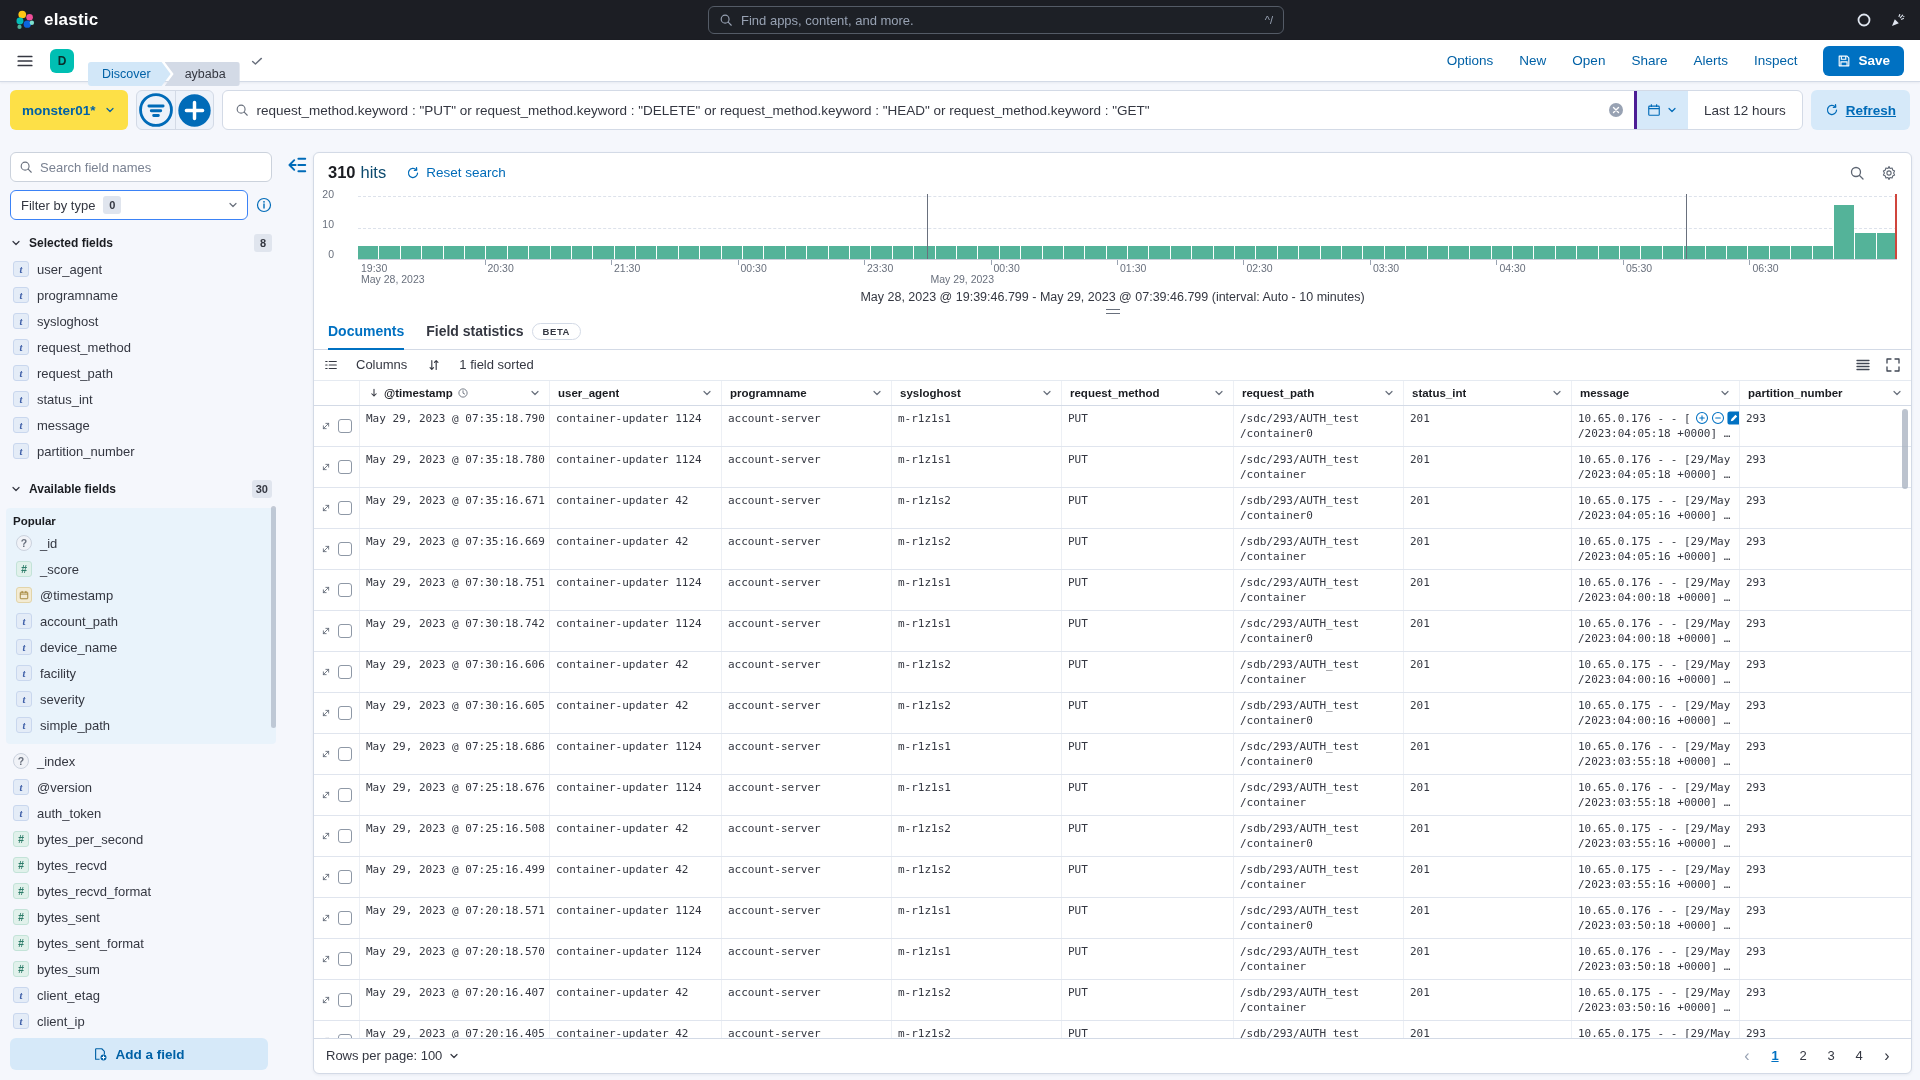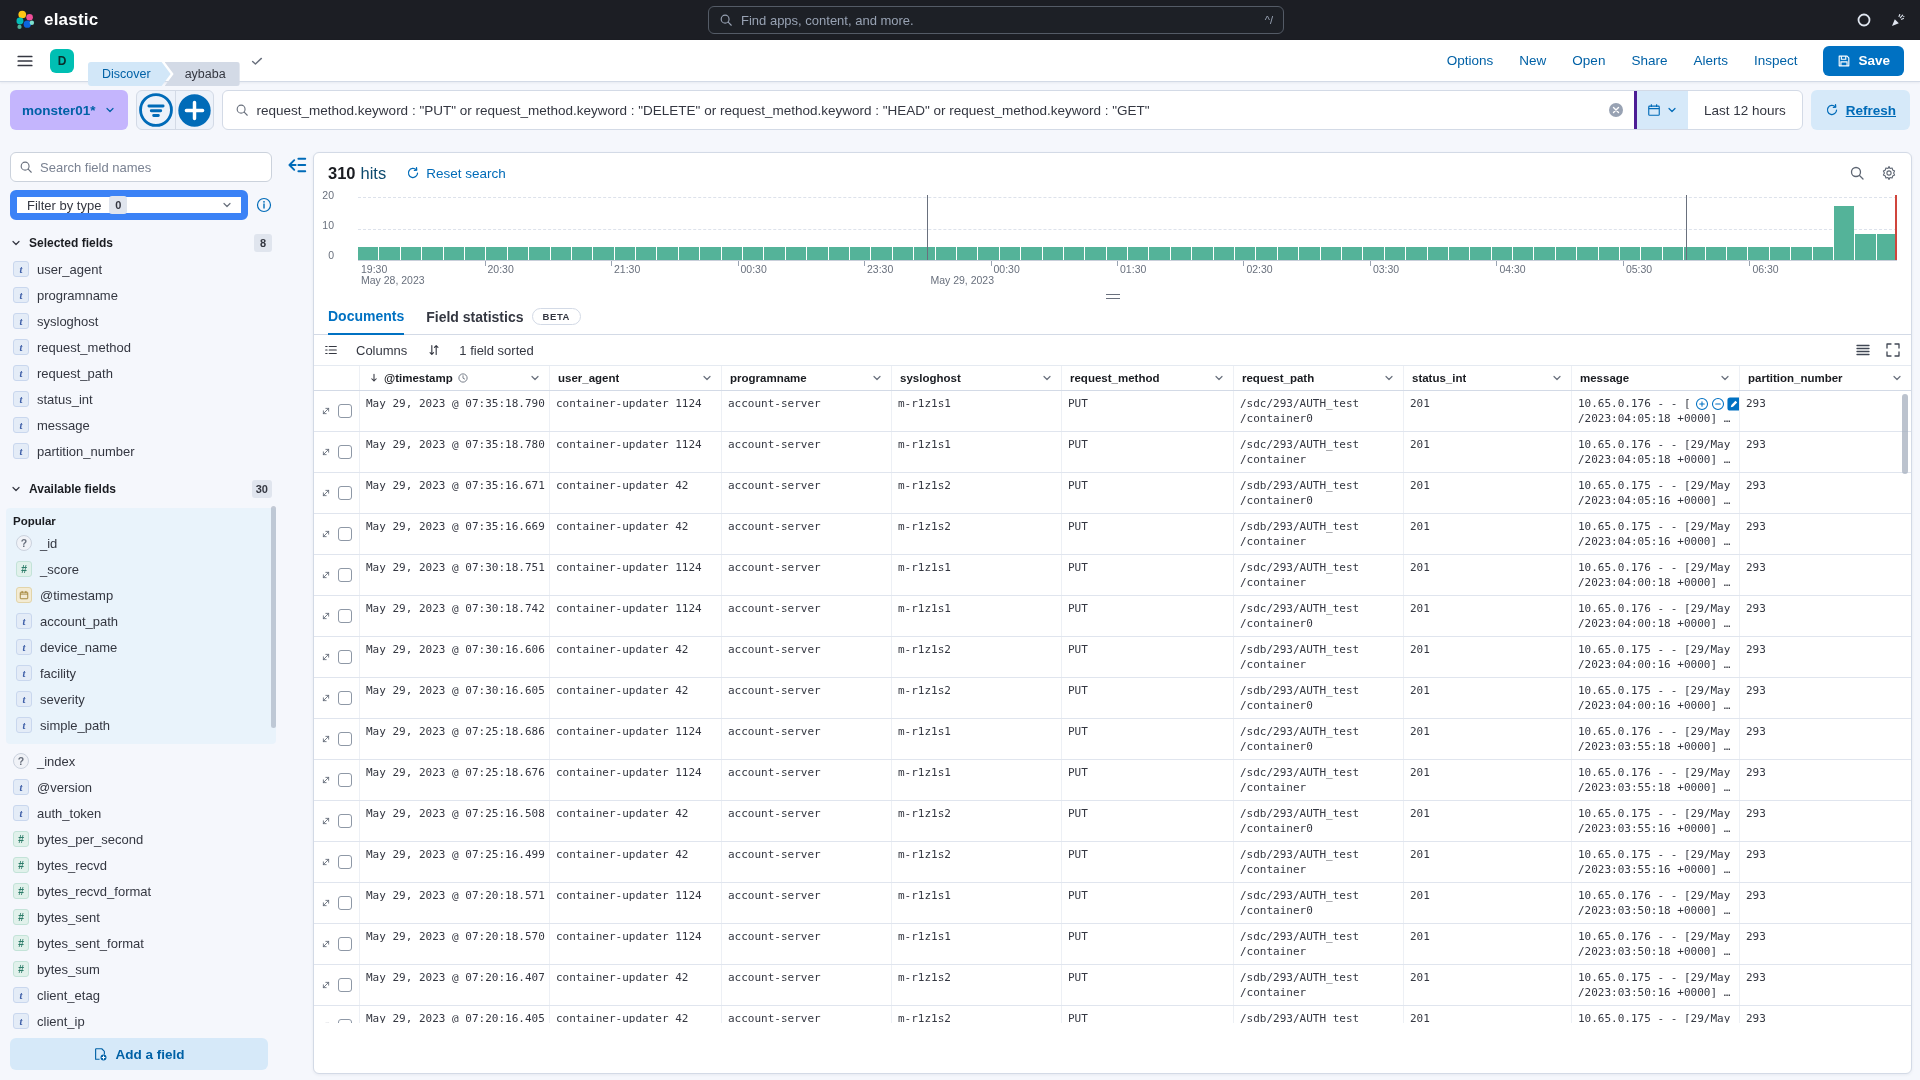--- a/index.html
+++ b/index.html
@@ -26,42 +26,42 @@
   .crumb { height:24px; display:flex; align-items:center; font-size:12.5px; padding:0 14px;margin-top:27px; }
   .crumb.first { background:#D2E7F8; color:#0061A6; clip-path:polygon(0 0, calc(100% - 9px) 0, 100% 50%, calc(100% - 9px) 100%, 0 100%); padding-right:20px; border-radius:3px 0 0 3px; }
   .crumb.last { background:#D3DAE6; color:#343741; clip-path:polygon(0 0, 100% 0, 100% 100%, 0 100%, 9px 50%); margin-left:-6px; padding-left:20px; border-radius:0 3px 3px 0; }
   .crumb-check { color:#69707D; margin-left:10px; }
   .crumb-actions { margin-left:auto; display:flex; align-items:center; gap:26px; }
   .nav-link { color:#0061A6; font-size:13.5px; cursor:pointer; }
   .save-btn { background:#0071C2; color:#fff; border:none; border-radius:6px; height:30px; padding:0 14px; font-size:13.5px; font-weight:600; display:flex; align-items:center; gap:7px; cursor:pointer; font-family:"Liberation Sans",sans-serif; }
 
   
   .query-row { height:56px; display:flex; align-items:center; gap:8px; padding:0 10px; }
-  .dataview-btn { height:40px; background:#c4b5fd; color:#0061A6; font-weight:600; font-size:13.5px; border-radius:6px; padding:0 12px; display:flex; align-items:center; gap:8px; cursor:pointer; }
+  .dataview-btn { height:40px; background:#fde047; color:#0061A6; font-weight:600; font-size:13.5px; border-radius:6px; padding:0 12px; display:flex; align-items:center; gap:8px; cursor:pointer; }
   .filter-group { height:40px; background:#EDF2FA; border:1px solid #D3DAE6; border-radius:6px; display:flex; align-items:stretch; overflow:hidden; }
   .filter-cell { width:38px; display:flex; align-items:center; justify-content:center; color:#006BB8; cursor:pointer; }
   .filter-cell + .filter-cell { border-left:1px solid #D3DAE6; }
   .query-input-wrap { flex:1; height:40px; background:#fff; border:1px solid #D3DAE6; border-radius:6px; display:flex; align-items:center; overflow:hidden; }
   .q-search-icon { color:#69707D; margin:0 8px 0 12px; }
   .query-text { flex:1; border:none; outline:none; font-size:13.5px; color:#343741; font-family:"Liberation Sans",sans-serif; background:transparent; }
   .q-clear { color:#98A2B3; margin:0 10px; cursor:pointer; }
   .q-datepick { display:flex; align-items:stretch; border-left:3px solid #4c1d95; height:100%; }
   .q-cal { background:#D6E9F9; color:#006BB8; display:flex; align-items:center; padding:0 10px; gap:5px; cursor:pointer; }
   .q-range { display:flex; align-items:center; padding:0 16px; font-size:13.5px; color:#343741; cursor:pointer; white-space:nowrap; }
   .refresh-btn { height:40px; background:#D6E9F9; border:none; border-radius:6px; color:#006BB8; font-size:13.5px; font-weight:600; display:flex; align-items:center; gap:7px; padding:0 14px; cursor:pointer; font-family:"Liberation Sans",sans-serif; }
   .refresh-btn .lbl { text-decoration:underline; }
 
   
   .content { display:flex; height:942px; position:relative; }
   .sidebar { width:280px; padding:14px 8px 0 10px; position:relative; }
   .sb-search { height:30px; background:#fff; border:1px solid #CBD2DC; border-radius:6px; display:flex; align-items:center; padding:0 8px; gap:7px; color:#69707D; margin-bottom:8px; }
   .sb-search input { flex:1; border:none; outline:none; font-size:13px; color:#343741; background:transparent; font-family:"Liberation Sans",sans-serif; }
   .sb-search input::placeholder { color:#7A8292; }
   .filter-row { display:flex; align-items:center; gap:8px; margin-bottom:10px; }
-  .filter-select { flex:1; height:30px; background:#fff; border:7px solid #3b82f6; border-radius:6px; display:flex; align-items:center; padding:0 8px 0 10px; gap:8px; cursor:pointer; }
+  .filter-select { flex:1; height:30px; background:#fff; border:1px solid #3b82f6; border-radius:6px; display:flex; align-items:center; padding:0 8px 0 10px; gap:8px; cursor:pointer; }
   .filter-select .flabel { font-size:13px; color:#343741; }
   .count-badge { min-width:18px; height:18px; background:#E0E5EE; border-radius:3px; font-size:11px; font-weight:600; color:#343741; display:flex; align-items:center; justify-content:center; padding:0 4px; }
   .filter-select .chev { margin-left:auto; color:#69707D; }
   .info-icon { color:#006BB8; cursor:pointer; }
   .sec-header { display:flex; align-items:center; gap:7px; height:26px; margin-top:4px; }
   .sec-header .chev { color:#343741; }
   .sec-title { font-size:12px; font-weight:700; color:#1A1C21; }
   .sec-header .count-badge { margin-left:auto; }
   .field-row { display:flex; align-items:center; gap:8px; height:26px; padding-left:3px; border-radius:4px; cursor:pointer; }
   .field-name { font-size:13px; color:#343741; }
@@ -612,20 +612,21 @@
             <span class="ticklabel" style="left: calc(65.75% + 3px);">03:30</span>
             <span class="tickline" style="left: 73.97%;"></span>
             <span class="ticklabel" style="left: calc(73.97% + 3px);">04:30</span>
             <span class="tickline" style="left: 82.19%;"></span>
             <span class="ticklabel" style="left: calc(82.19% + 3px);">05:30</span>
             <span class="tickline" style="left: 90.41%;"></span>
             <span class="ticklabel" style="left: calc(90.41% + 3px);">06:30</span>
             <span class="datelabel" style="left: calc(0% + 3px);">May 28, 2023</span>
             <span class="datelabel" style="left: calc(37% + 3px);">May 29, 2023</span>
           </div>
+        <div class="chart-caption">May 28, 2023 @ 19:39:46.799 - May 29, 2023 @ 07:39:46.799 (interval: Auto - 10 minutes)</div>
         <div class="resize-handle"></div>
       </div>
 
       <div class="tab-row">
         <span class="tab active">Documents</span>
         <span class="tab inactive">
           <span>Field statistics</span>
           <span class="beta-pill">BETA</span>
         </span>
       </div>
@@ -1420,15 +1421,33 @@
                 </div>
               </div>
               <div class="gcell">
                 <div>293</div>
               </div>
             </div>
             <div class="grid-scrollthumb"></div>
           </div>
       </div>
 
+      <div class="panel-footer">
+        <span class="rpp">
+          <span>Rows per page: 100</span>
+          <span class="icon i12">
+              <svg viewBox="0 0 16 16">
+                <path d="M4 6l4 4 4-4" fill="none" stroke="currentColor" stroke-width="1.6" stroke-linecap="round" stroke-linejoin="round"></path>
+              </svg>
+            </span>
+        </span>
+        <span class="pagination" id="pagination">
+            <span class="page-btn page-nav disabled">‹</span>
+            <span class="page-btn active">1</span>
+            <span class="page-btn">2</span>
+            <span class="page-btn">3</span>
+            <span class="page-btn">4</span>
+            <span class="page-btn page-nav">›</span>
+          </span>
+      </div>
     </div>
   </div>
 </div>
 
 </body></html>

